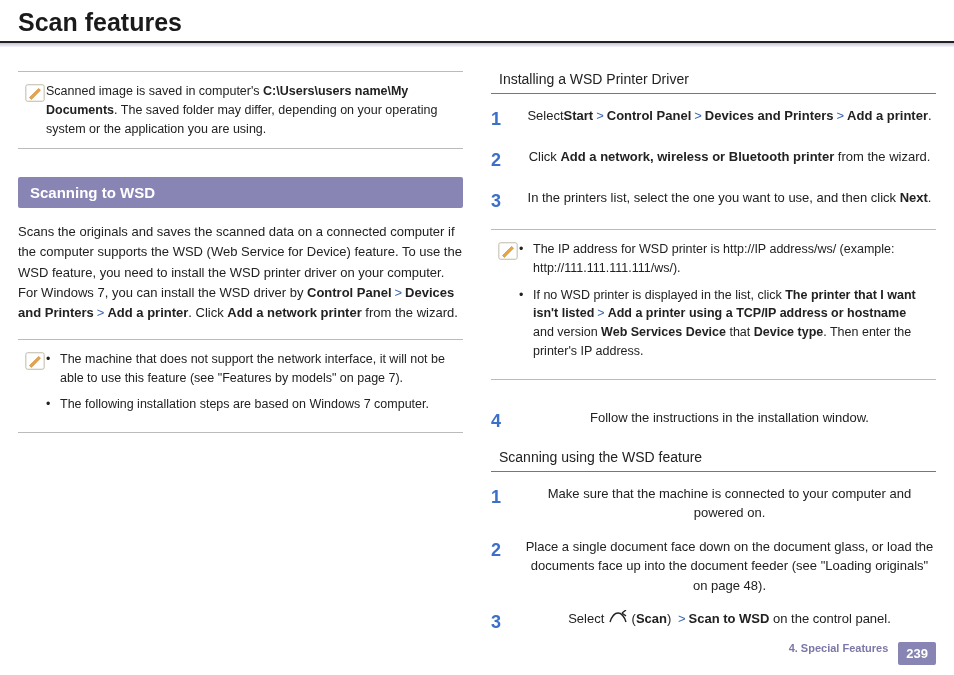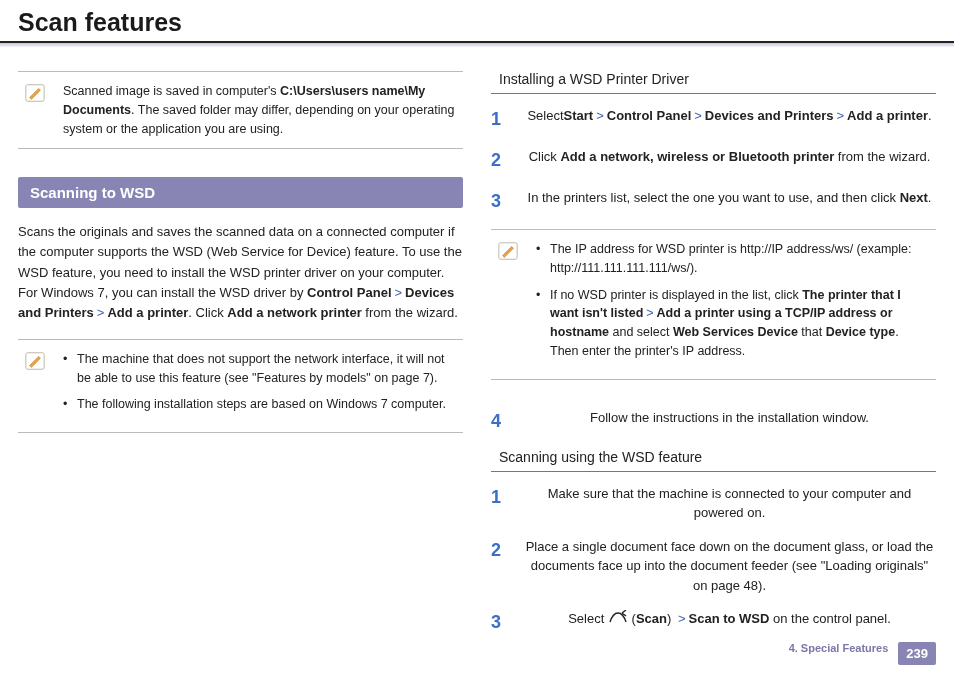--- a/index.html
+++ b/index.html
@@ -34,21 +34,21 @@
     padding: 0 18px;
     gap: 28px;
   }
   .col { flex: 1; min-width: 0; }
   .note-box {
     border-top: 1px solid #bbb;
     border-bottom: 1px solid #bbb;
     padding: 10px 6px 10px 6px;
     margin: 6px 0 28px 0;
     display: flex;
-    gap: 17px;
+    gap: 0;
   }
   .note-icon {
     flex-shrink: 0;
     width: 22px; height: 22px;
     display: flex; align-items: center; justify-content: center;
   }
   .note-icon svg { width: 22px; height: 22px; }
   .note-body { flex: 1; line-height: 1.5; font-size: 12.5px; }
   .note-body ul { list-style: none; padding-left: 0; }
   .note-body ul li { position: relative; padding-left: 14px; margin-bottom: 8px; }
@@ -195,21 +195,21 @@
             <rect x="2" y="3" width="20" height="18" rx="2" fill="#fff" stroke="#b7b3a0" stroke-width="1"></rect>
             <path d="M6 17 L16 7 L18 9 L8 19 Z" fill="#e8a54a" stroke="#c07a20" stroke-width="0.6"></path>
           </svg>
       </span>
       <div class="note-body">
         <ul>
           <li>
             <span>The IP address for WSD printer is http://IP address/ws/ (example: </span><span>http://111.111.111.111/ws/</span><span>).</span>
           </li>
           <li>
-            <span>If no WSD printer is displayed in the list, click </span><b>The printer that I want isn't listed</b><span class="gt">&gt;</span><b>Add a printer using a TCP/IP address or hostname</b><span> and select </span><b>Web Services Device</b><span> that </span><b>Device type</b><span>. Then enter the printer's IP address.</span>
+            <span>If no WSD printer is displayed in the list, click </span><b>The printer that I want isn't listed</b><span class="gt">&gt;</span><b>Add a printer using a TCP/IP address or hostname</b><span> and version </span><b>Web Services Device</b><span> that </span><b>Device type</b><span>. Then enter the printer's IP address.</span>
           </li>
         </ul>
       </div>
     </div>
 
     <div class="step">
       <div class="step-num">4</div>
       <div class="step-text">Follow the instructions in the installation window.</div>
     </div>
 

